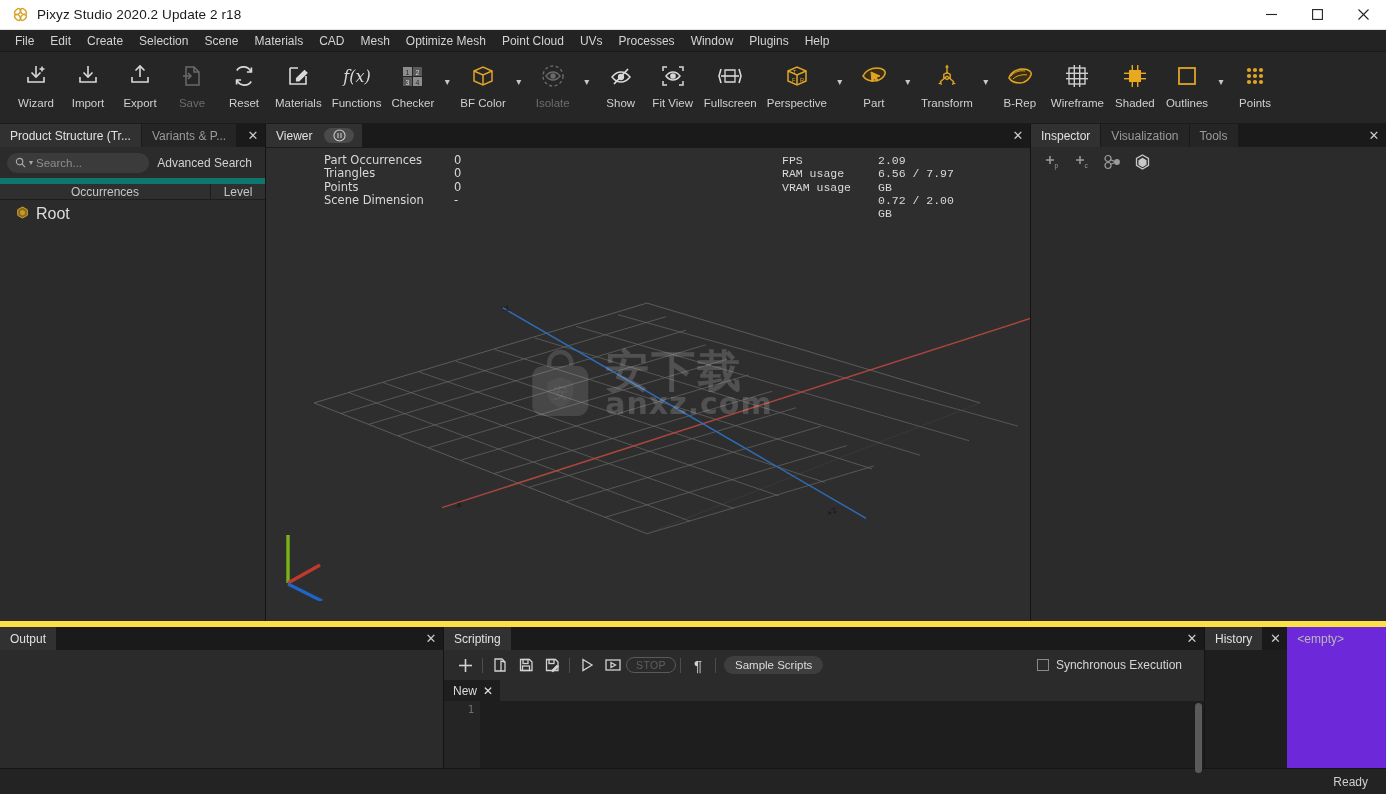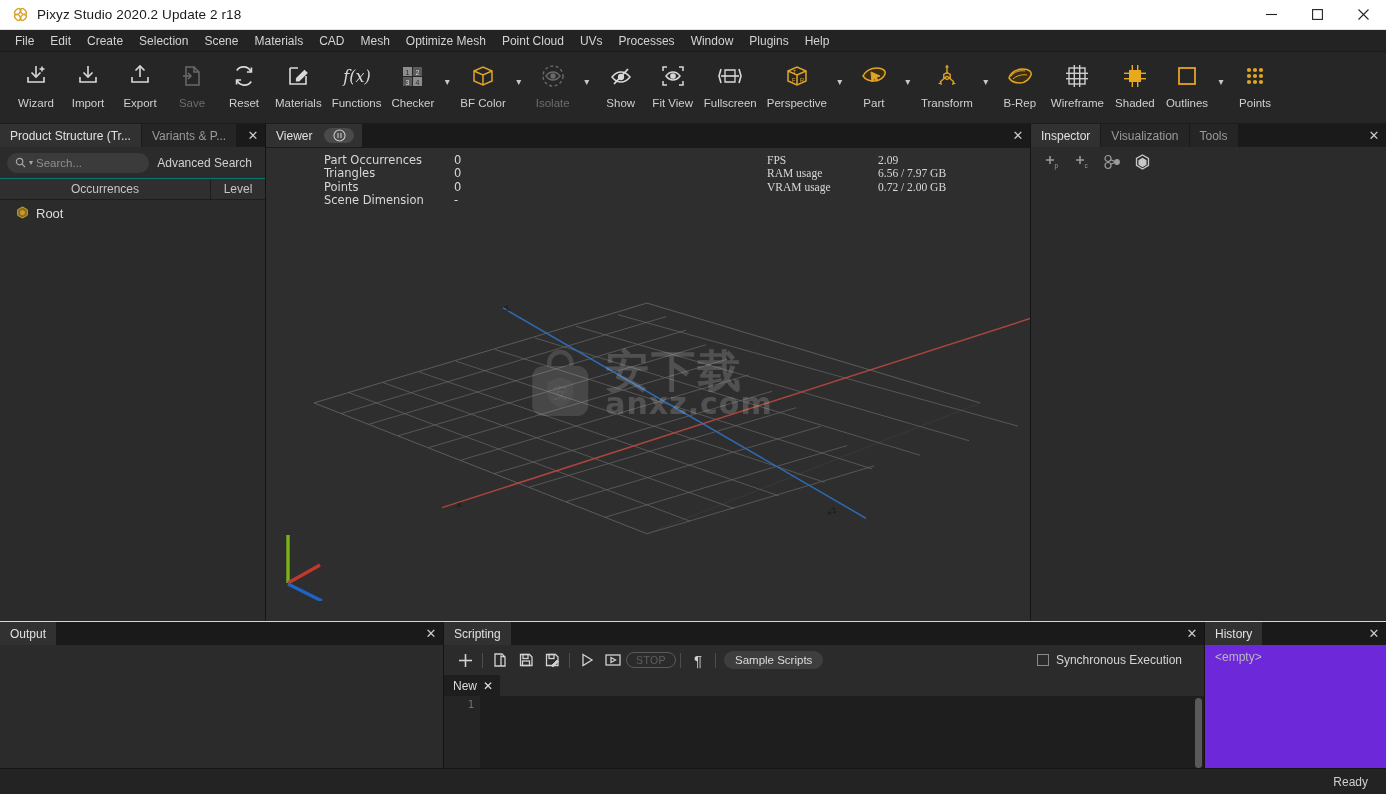--- a/index.html
+++ b/index.html
@@ -84,28 +84,28 @@
     background: #2b2b2b;
   }
   .search-box {
     flex: 1 1 auto; height: 20px; background: #3b3b3b; border-radius: 10px;
     display: flex; align-items: center; padding: 0 8px; gap: 3px;
   }
   .search-ph { font-size: 11.5px; color: #8f8f8f; }
   .adv-search { font-size: 12px; color: #d0d0d0; white-space: nowrap; padding-right: 6px; }
   .col-head {
     height: 22px; display: flex; background: #2f2f2f;
-    border-top: 1px solid #0f766e; border-bottom: 1px solid #1d1d1d;
+    border-top: 6px solid #0f766e; border-bottom: 1px solid #1d1d1d;
     font-size: 12px; color: #c5c5c5;
   }
   .col-occ { flex: 1 1 auto; display: flex; align-items: center; justify-content: center; border-right: 1px solid #1d1d1d; }
   .col-lvl { width: 54px; flex: 0 0 54px; display: flex; align-items: center; justify-content: center; }
   .tree { flex: 1 1 auto; background: #2b2b2b; padding-top: 3px; overflow: hidden; }
   .tree-row { height: 21px; display: flex; align-items: center; padding-left: 16px; gap: 7px; }
-  .tree-label { font-size: 13px; color: #dcdcdc; }
+  .tree-label { font-size: 16px; color: #dcdcdc; }
 
   
   .center { flex: 1 1 auto; display: flex; flex-direction: column; min-width: 0; }
   .viewer-tabstrip { background: #1a1a1a; }
   .viewer-tab { display: flex; align-items: center; gap: 12px; padding: 0 8px 0 10px; background: #313131; }
   .pause-btn {
     width: 30px; height: 15px; border-radius: 8px; background: #4a4a4a;
     display: flex; align-items: center; justify-content: center;
   }
   .viewport {
@@ -113,22 +113,22 @@
     background: #2e2e2e; border-top: 1px solid #1a1a1a;
   }
   .stats-left {
     position: absolute; left: 10px; top: 6px; display: flex; gap: 10px;
     font-family: "DejaVu Sans", sans-serif; font-size: 11.5px; color: #d8d8d8;
     line-height: 13.3px; pointer-events: none; margin-left: 48px;
   }
   .stats-left .lbl { width: 120px; }
   .stats-left .val { width: 30px; }
   .stats-right {
-    position: absolute; right: 62px; top: 6px; display: flex; gap: 21px;
-    font-family: Liberation Serif, serif; font-size: 11.5px; color: #d8d8d8;
+    position: absolute; right: 62px; top: 6px; display: flex; gap: 6px;
+    font-family: Liberation Mono, monospace; font-size: 11.5px; color: #d8d8d8;
     line-height: 13.3px; pointer-events: none;
   }
   .stats-right .lbl { width: 90px; }
   .stats-right .val { width: 90px; }
   .watermark {
     position: absolute; left: 50%; top: 50%; transform: translate(-50%,-50%);
     display: flex; align-items: center; gap: 8px; pointer-events: none; opacity: .30;
   }
   .wm-text {
     font-family: "DejaVu Sans", sans-serif; font-weight: bold;
@@ -140,21 +140,21 @@
   
   .right-panel {
     width: 356px; flex: 0 0 356px; background: #2b2b2b;
     display: flex; flex-direction: column; border-left: 1px solid #141414;
   }
   .insp-toolbar { height: 30px; display: flex; align-items: center; gap: 4px; padding-left: 8px; background: #2b2b2b; }
   .insp-ico { width: 26px; height: 24px; display: flex; align-items: center; justify-content: center; }
   .insp-body { flex: 1 1 auto; background: #2b2b2b; }
 
   
-  .bottom { height: 147px; flex: 0 0 147px; display: flex; background: #1e1e1e; border-top: 1px solid #fde047; }
+  .bottom { height: 147px; flex: 0 0 147px; display: flex; background: #1e1e1e; border-top: 6px solid #fde047; }
 
   .out-panel { width: 444px; flex: 0 0 444px; display: flex; flex-direction: column; border-right: 1px solid #141414; }
   .out-body { flex: 1 1 auto; background: #2b2b2b; }
 
   .scr-panel { flex: 1 1 auto; display: flex; flex-direction: column; min-width: 0; border-right: 1px solid #141414; }
   .scr-toolbar {
     height: 30px; display: flex; align-items: center; gap: 0; padding: 0 8px;
     background: #2b2b2b;
   }
   .scr-ico { width: 26px; height: 24px; display: flex; align-items: center; justify-content: center; color: #d2d2d2; }
@@ -181,21 +181,21 @@
     width: 36px; flex: 0 0 36px; background: #252525; color: #707070;
     font-family: "DejaVu Sans Mono", monospace; font-size: 10.5px;
     text-align: right; padding: 2px 6px 0 0;
   }
   .code-area { flex: 1 1 auto; background: #1e1e1e; }
   .vscroll {
     position: absolute; right: 2px; top: 2px; width: 7px; height: 70px;
     background: #5a5a5a; border-radius: 4px;
   }
 
-  .hist-panel { width: 181px; flex: 0 0 181px; display: flex; flex-direction: column; }
+  .hist-panel { width: 181px; flex: 0 0 181px; display: flex; flex-direction: row; }
   .hist-body { flex: 1 1 auto; background: #6d28d9; padding: 5px 0 0 10px; }
   .hist-empty { font-size: 12px; color: #b9b9b9; }
 
   
   .statusbar {
     height: 26px; flex: 0 0 26px; background: #232323;
     display: flex; align-items: center; justify-content: flex-end;
     padding-right: 18px; border-top: 1px solid #151515;
   }
   .status-text { font-size: 12px; color: #cfcfcf; }

